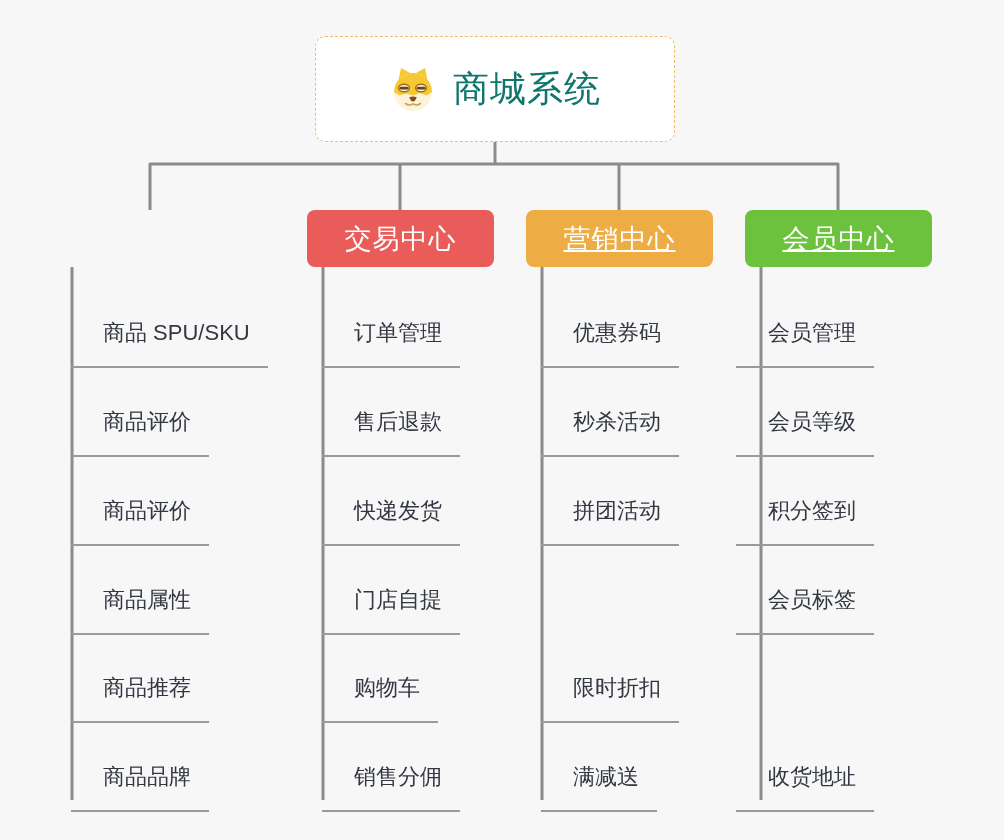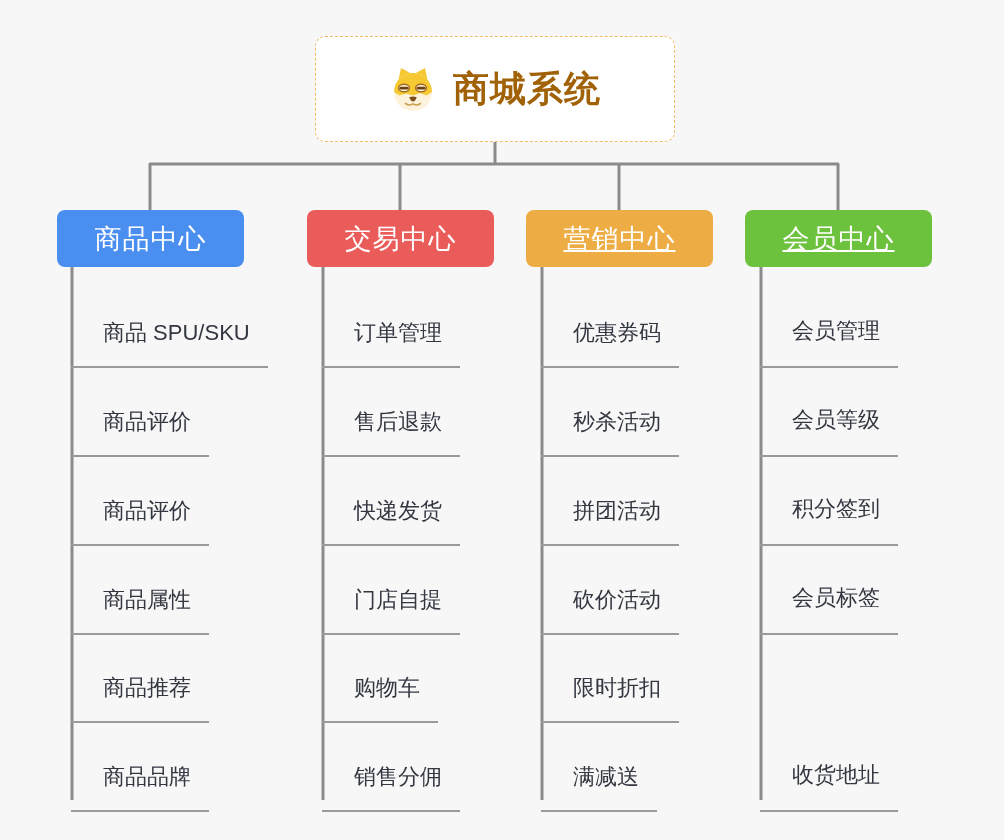--- a/index.html
+++ b/index.html
@@ -12,21 +12,21 @@
   .lines { position:absolute; left:0; top:0; }
   .lines path { stroke:#8b8b8b; stroke-width:3; fill:none; stroke-linejoin:round; stroke-linecap:butt; }
 
   
   .root {
     position:absolute; left:315px; top:36px; width:360px; height:106px;
     background:#ffffff; border:1px dashed #f0bc66; border-radius:10px;
     display:flex; align-items:center; justify-content:center; gap:16px;
     box-sizing:border-box; cursor:default;
   }
-  .root-title { color:#a16207; font-size:36px; letter-spacing:1px;font-weight:bold; }
+  .root-title { color:#0f766e; font-size:36px; letter-spacing:1px; }
 
   
   .branch {
     position:absolute; top:210px; width:187px; height:57px;
     border-radius:8px; color:#ffffff; font-size:27px;
     display:flex; align-items:center; justify-content:center;
     letter-spacing:1px; cursor:default;
   }
   .b0 { left:57px; }
   .b1 { left:307px; }
@@ -37,21 +37,21 @@
   .leaf {
     position:absolute;
     padding:0 18px 20px 32px;
     border-bottom:2px solid #9a9a9a;
     font-size:22px; line-height:26px; color:#333740;
     white-space:nowrap; cursor:default;
   }
   .c0 { left:71px; }
   .c1 { left:322px; }
   .c2 { left:541px; }
-  .c3 { left:760px;font-family:Liberation Mono, monospace; }
+  .c3 { left:736px; }
   .r0 { top:320px; }
   .r1 { top:409px; }
   .r2 { top:498px; }
   .r3 { top:587px; }
   .r4 { top:675px; }
   .r5 { top:764px; }
 
   .doge { display:inline-flex; width:48px; height:48px; }
 </style>
 </head>
@@ -81,21 +81,20 @@
         <rect x="10.6" y="21.8" width="8.8" height="2.8" rx="1.4" fill="#6e4110"></rect>
         <ellipse cx="32" cy="23" rx="5.4" ry="3.8" fill="#fdf3dc" stroke="#a06a20" stroke-width="1.4"></ellipse>
         <rect x="27.6" y="21.8" width="8.8" height="2.8" rx="1.4" fill="#6e4110"></rect>
         <path d="M20.2 32.3 q3.8 -1.6 7.6 0 q-1.6 4.2 -3.8 4.2 q-2.2 0 -3.8 -4.2 z" fill="#7d4f1d"></path>
         <path d="M16.5 38.5 q3.7 2.8 7.5 0.3 q3.8 2.5 7.5 -0.3" stroke="#c9a24e" stroke-width="1.6" fill="none" stroke-linecap="round"></path>
       </svg>
     </span>
     <span class="root-title">商城系统</span>
   </div>
 
-  <div class="branch b0" style="background: rgb(74, 143, 240);">商品中心</div>
   <div class="branch b1" style="background: rgb(233, 92, 89);">交易中心</div>
   <div class="branch b2" style="background: rgb(237, 173, 68); text-decoration: underline;">营销中心</div>
   <div class="branch b3" style="background: rgb(108, 193, 61); text-decoration: underline;">会员中心</div>
 
   <div class="leaf c0 r0">商品 SPU/SKU</div>
   <div class="leaf c0 r1">商品评价</div>
   <div class="leaf c0 r2">商品评价</div>
   <div class="leaf c0 r3">商品属性</div>
   <div class="leaf c0 r4">商品推荐</div>
   <div class="leaf c0 r5">商品品牌</div>
@@ -103,21 +102,20 @@
   <div class="leaf c1 r0">订单管理</div>
   <div class="leaf c1 r1">售后退款</div>
   <div class="leaf c1 r2">快递发货</div>
   <div class="leaf c1 r3">门店自提</div>
   <div class="leaf c1 r4">购物车</div>
   <div class="leaf c1 r5">销售分佣</div>
 
   <div class="leaf c2 r0">优惠券码</div>
   <div class="leaf c2 r1">秒杀活动</div>
   <div class="leaf c2 r2">拼团活动</div>
-  <div class="leaf c2 r3">砍价活动</div>
   <div class="leaf c2 r4">限时折扣</div>
   <div class="leaf c2 r5">满减送</div>
 
   <div class="leaf c3 r0">会员管理</div>
   <div class="leaf c3 r1">会员等级</div>
   <div class="leaf c3 r2">积分签到</div>
   <div class="leaf c3 r3">会员标签</div>
   <div class="leaf c3 r5">收货地址</div>
 
 </div>

